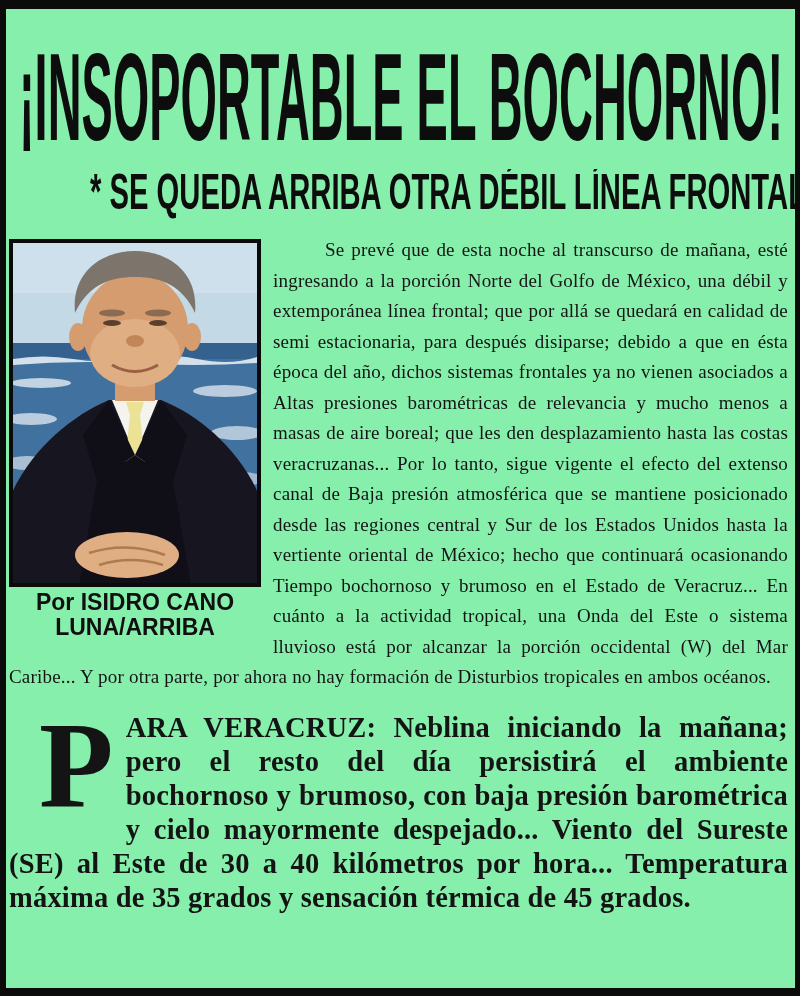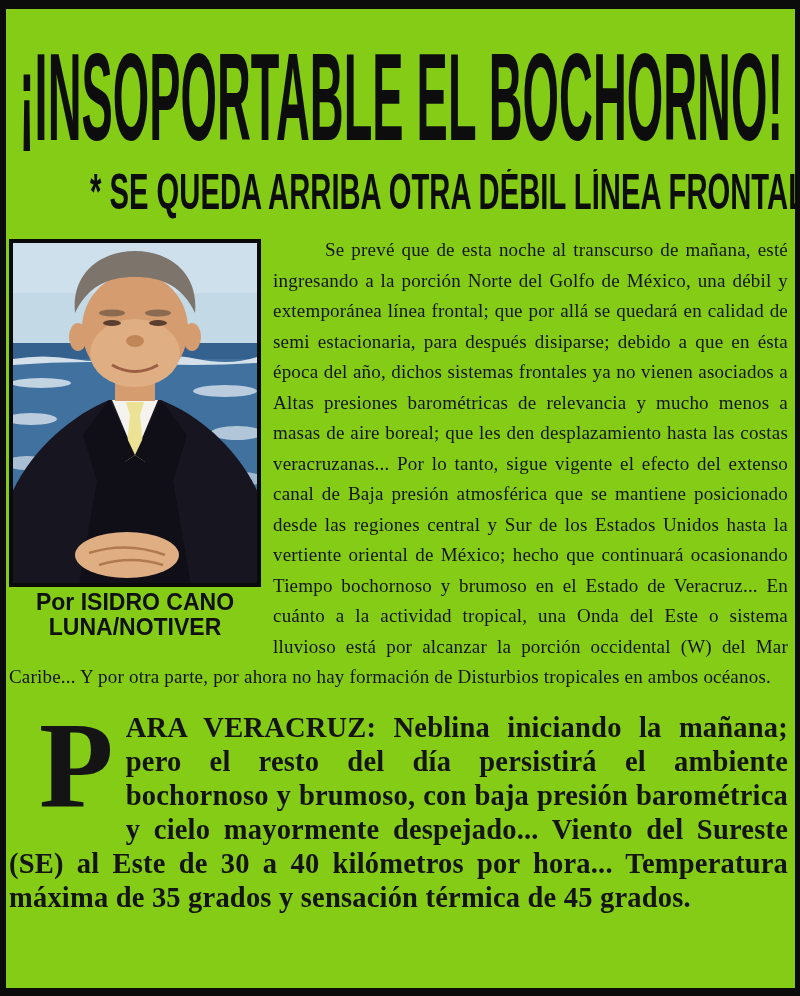--- a/index.html
+++ b/index.html
@@ -5,21 +5,21 @@
   html, body {
     margin: 0;
     padding: 0;
     background: #ffffff;
   }
   .page {
     position: relative;
     width: 800px;
     height: 996px;
     box-sizing: border-box;
-    background: #84cc16;
+    background: #86efac;
     border-top: 9px solid #0b0b0b;
     border-left: 6px solid #0b0b0b;
     border-right: 5px solid #0b0b0b;
     border-bottom: 8px solid #0b0b0b;
     overflow: hidden;
     font-family: "Liberation Serif", "DejaVu Serif", serif;
     color: #141414;
   }
   .headline-wrap {
     margin-top: 30px;
@@ -152,21 +152,21 @@
 
             <path d="M99,122 Q122,135 145,122" stroke="#9c5f46" stroke-width="3" fill="none"></path>
 
             <ellipse cx="114" cy="312" rx="52" ry="23" fill="#dfae83"></ellipse>
             <path d="M76,310 Q114,298 152,312 M86,322 Q118,312 150,322" stroke="#b07a4f" stroke-width="2.5" fill="none"></path>
           </g>
         </svg>
       </div>
       <figcaption class="photo-caption">
         <span>Por ISIDRO CANO</span><br>
-        <span>LUNA/NOTIVER</span>
+        <span>LUNA/ARRIBA</span>
       </figcaption>
     </figure>
 
     <p class="body-par">Se prevé que de esta noche al transcurso de mañana, esté ingresando a la porción Norte del Golfo de México, una débil y extemporánea línea frontal; que por allá se quedará en calidad de semi estacionaria, para después disiparse; debido a que en ésta época del año, dichos sistemas frontales ya no vienen asociados a Altas presiones barométricas de relevancia y mucho menos a masas de aire boreal; que les den desplazamiento hasta las costas veracruzanas... Por lo tanto, sigue vigente el efecto del extenso canal de Baja presión atmosférica que se mantiene posicionado desde las regiones central y Sur de los Estados Unidos hasta la vertiente oriental de México; hecho que continuará ocasionando Tiempo bochornoso y brumoso en el Estado de Veracruz... En cuánto a la actividad tropical, una Onda del Este o sistema lluvioso está por alcanzar la porción occidental (W) del Mar Caribe... Y por otra parte, por ahora no hay formación de Disturbios tropicales en ambos océanos.</p>
 
     <p class="forecast-par">PARA VERACRUZ: Neblina iniciando la mañana; pero el resto del día persistirá el ambiente bochornoso y brumoso, con baja presión barométrica y cielo mayormente despejado... Viento del Sureste (SE) al Este de 30 a 40 kilómetros por hora... Temperatura máxima de 35 grados y sensación térmica de 45 grados.</p>
 
   </div>
 </div>
 

